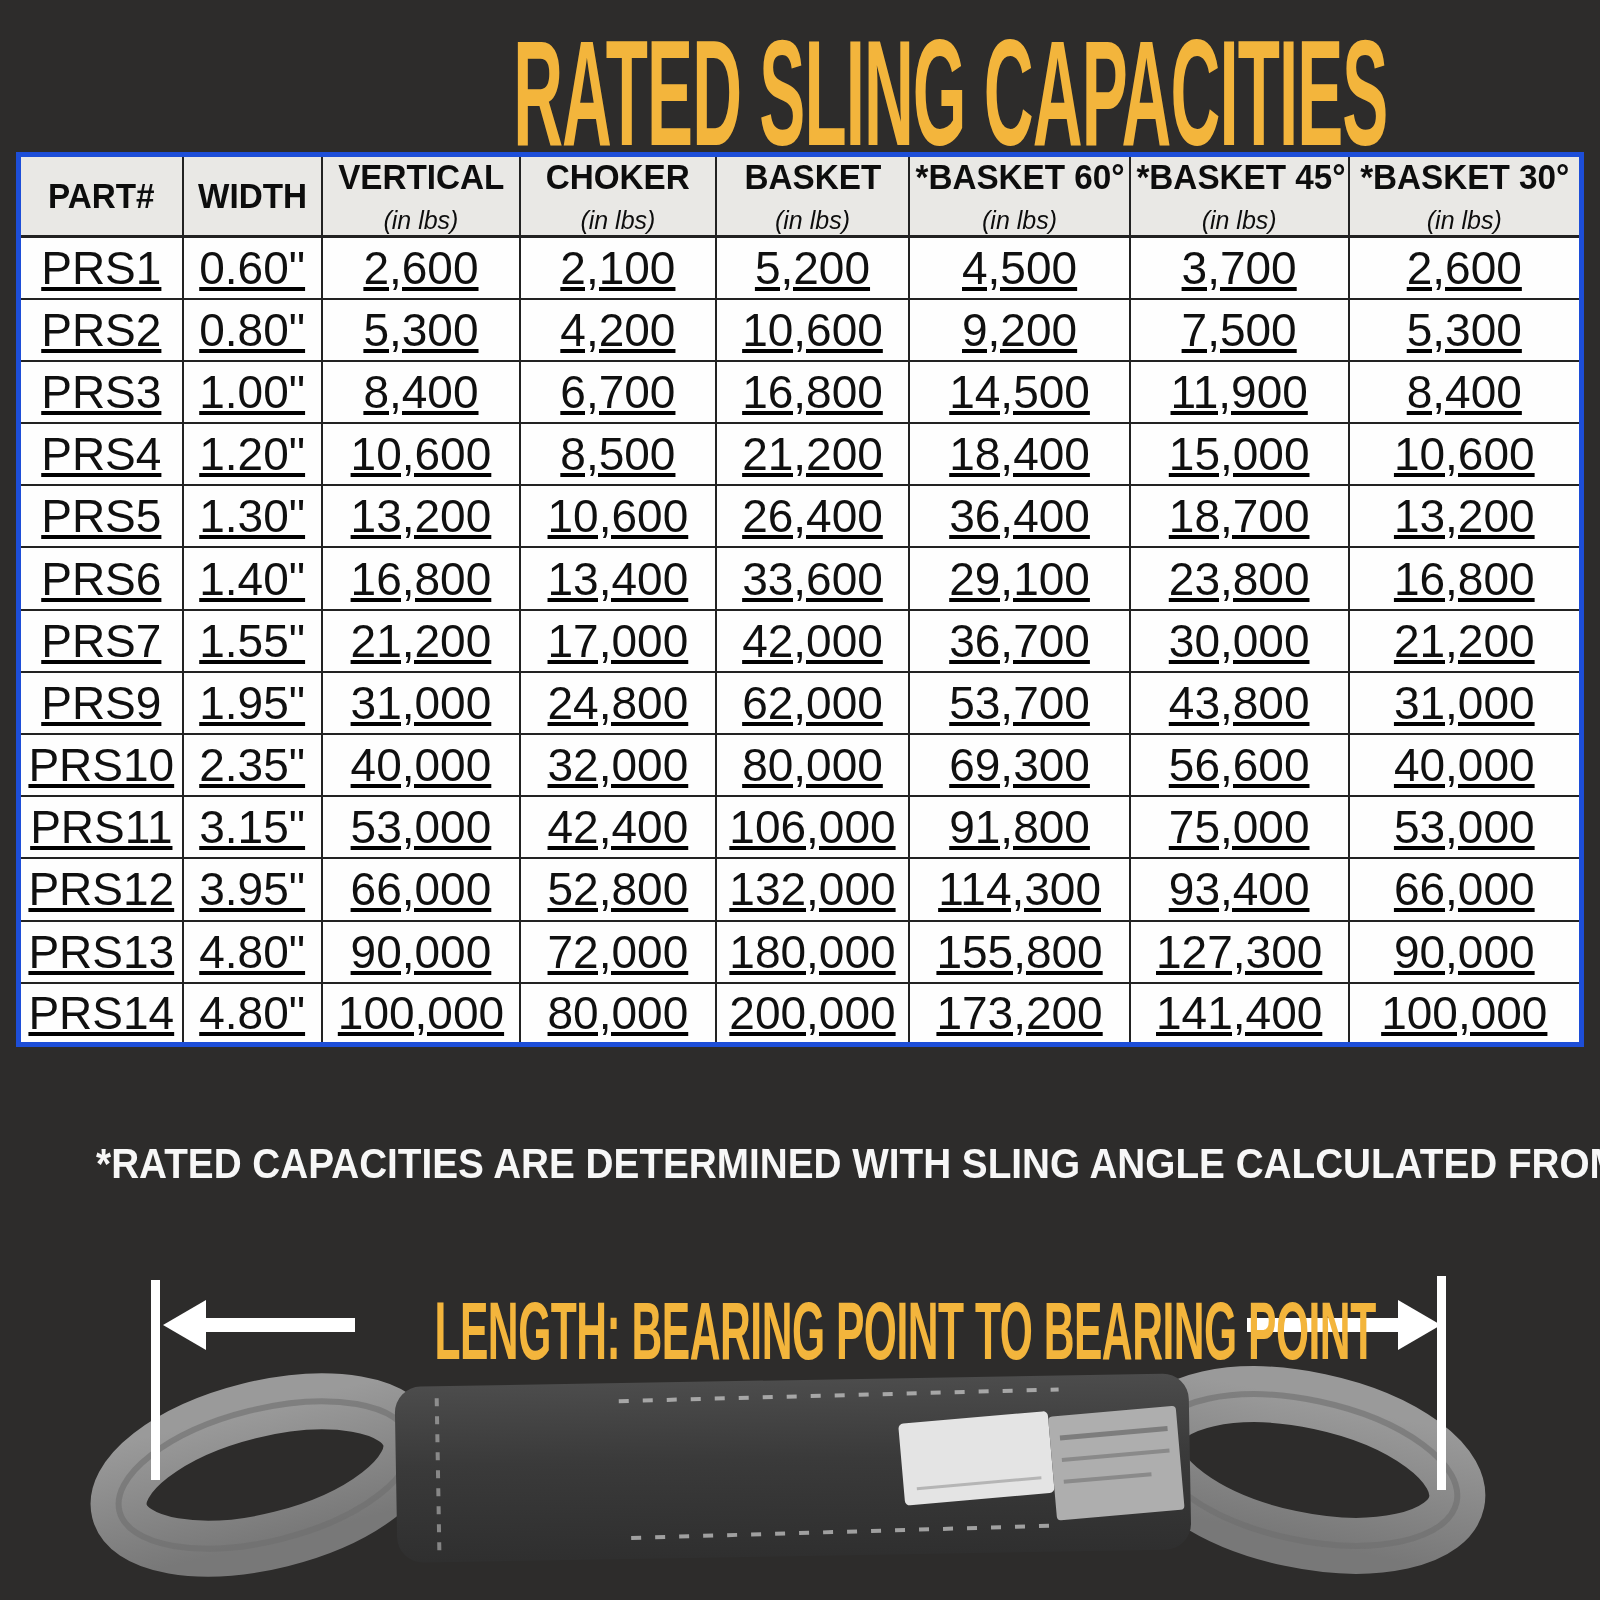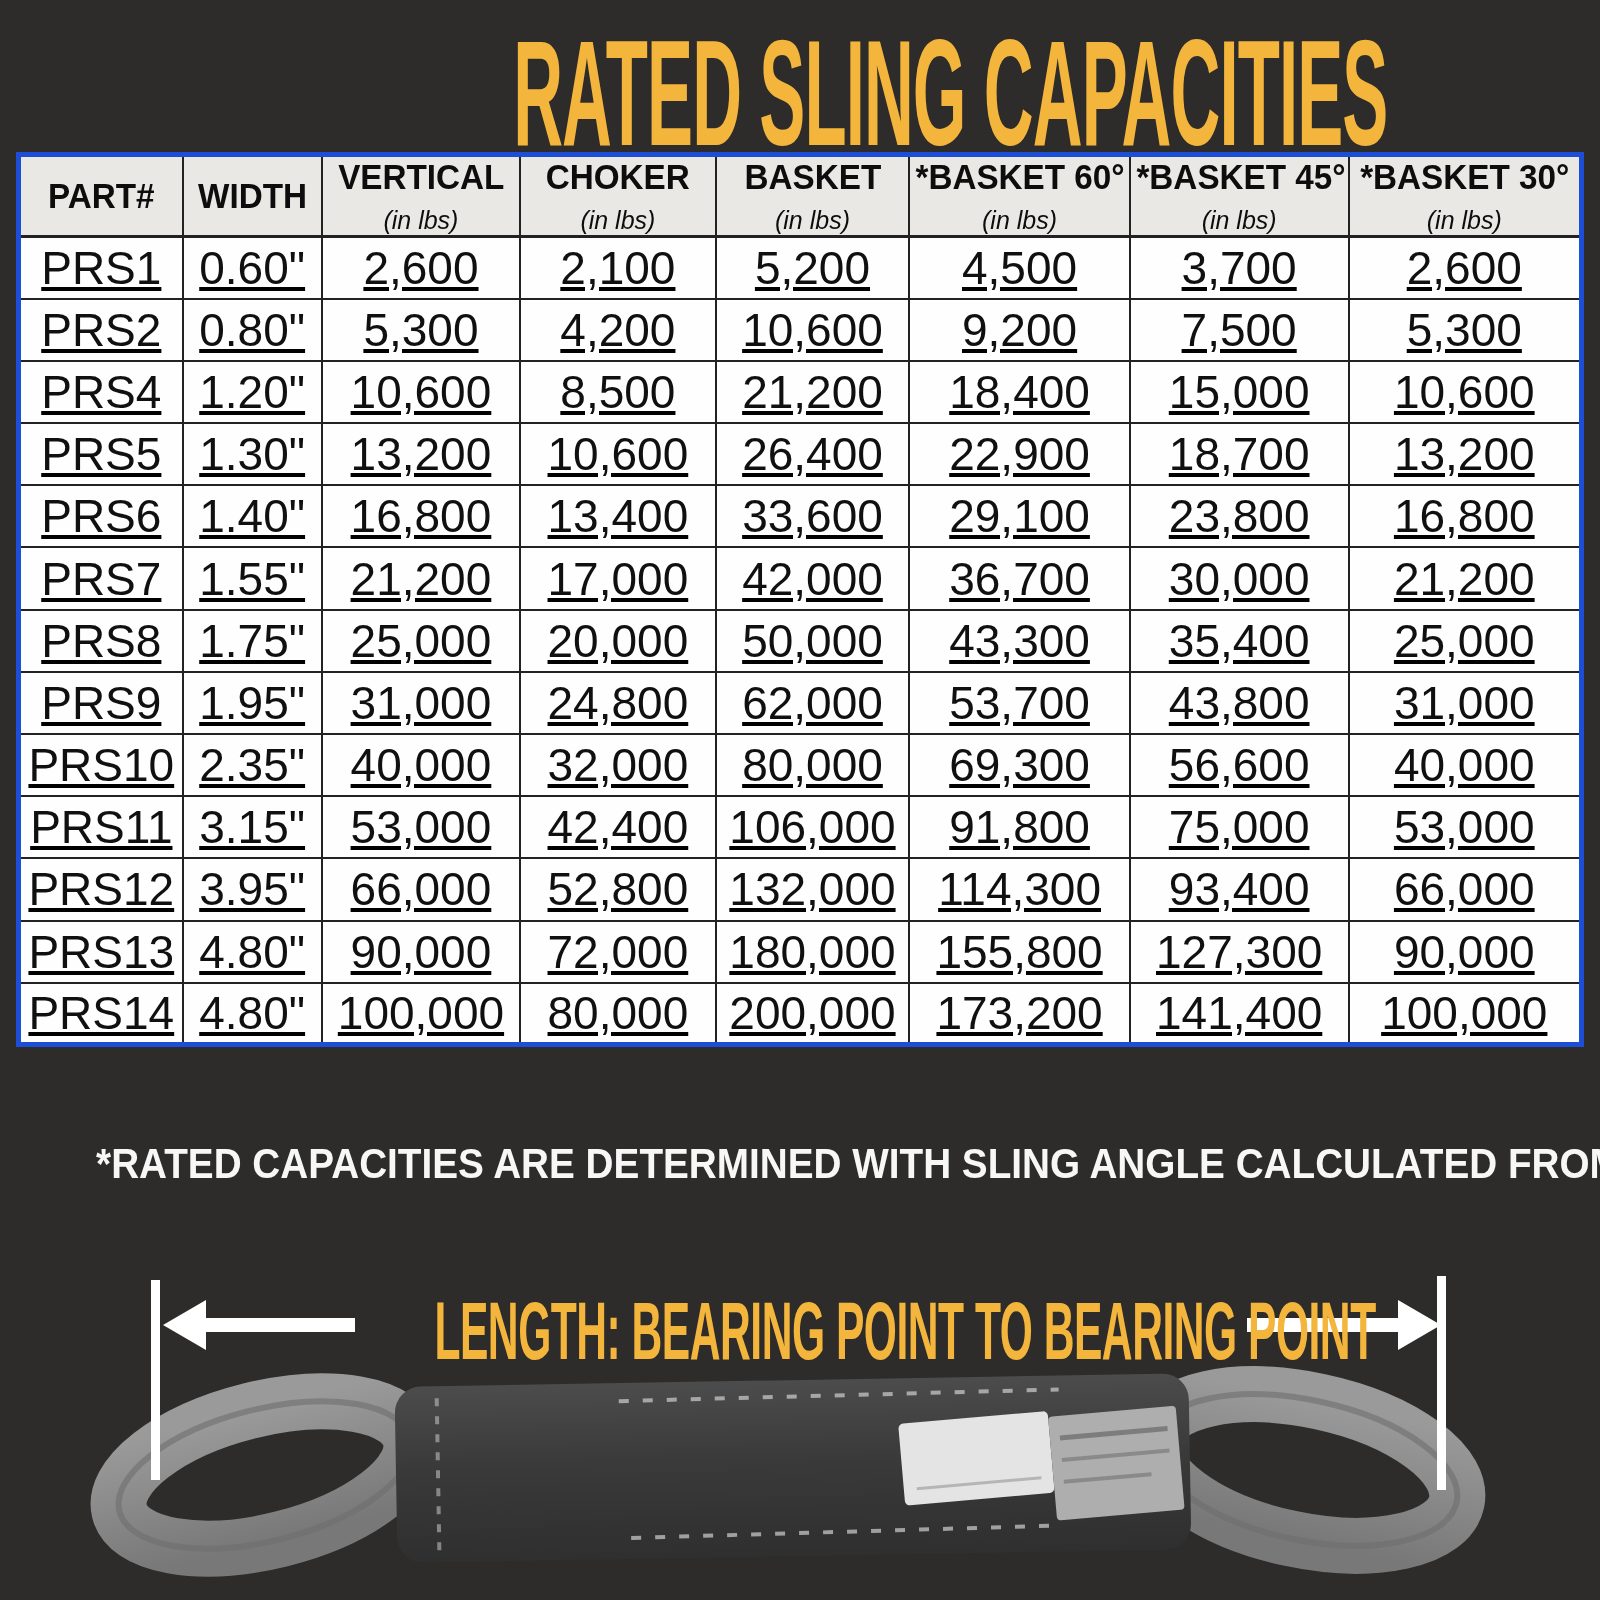--- a/index.html
+++ b/index.html
@@ -123,36 +123,46 @@
         <td>PRS2</td>
         <td>0.80"</td>
         <td>5,300</td>
         <td>4,200</td>
         <td>10,600</td>
         <td>9,200</td>
         <td>7,500</td>
         <td>5,300</td>
       </tr>
       <tr>
+        <td>PRS3</td>
+        <td>1.00"</td>
+        <td>8,400</td>
+        <td>6,700</td>
+        <td>16,800</td>
+        <td>14,500</td>
+        <td>11,900</td>
+        <td>8,400</td>
+      </tr>
+      <tr>
         <td>PRS4</td>
         <td>1.20"</td>
         <td>10,600</td>
         <td>8,500</td>
         <td>21,200</td>
         <td>18,400</td>
         <td>15,000</td>
         <td>10,600</td>
       </tr>
       <tr>
         <td>PRS5</td>
         <td>1.30"</td>
         <td>13,200</td>
         <td>10,600</td>
         <td>26,400</td>
-        <td>22,900</td>
+        <td>36,400</td>
         <td>18,700</td>
         <td>13,200</td>
       </tr>
       <tr>
         <td>PRS6</td>
         <td>1.40"</td>
         <td>16,800</td>
         <td>13,400</td>
         <td>33,600</td>
         <td>29,100</td>
@@ -161,30 +171,20 @@
       </tr>
       <tr>
         <td>PRS7</td>
         <td>1.55"</td>
         <td>21,200</td>
         <td>17,000</td>
         <td>42,000</td>
         <td>36,700</td>
         <td>30,000</td>
         <td>21,200</td>
-      </tr>
-      <tr>
-        <td>PRS8</td>
-        <td>1.75"</td>
-        <td>25,000</td>
-        <td>20,000</td>
-        <td>50,000</td>
-        <td>43,300</td>
-        <td>35,400</td>
-        <td>25,000</td>
       </tr>
       <tr>
         <td>PRS9</td>
         <td>1.95"</td>
         <td>31,000</td>
         <td>24,800</td>
         <td>62,000</td>
         <td>53,700</td>
         <td>43,800</td>
         <td>31,000</td>

